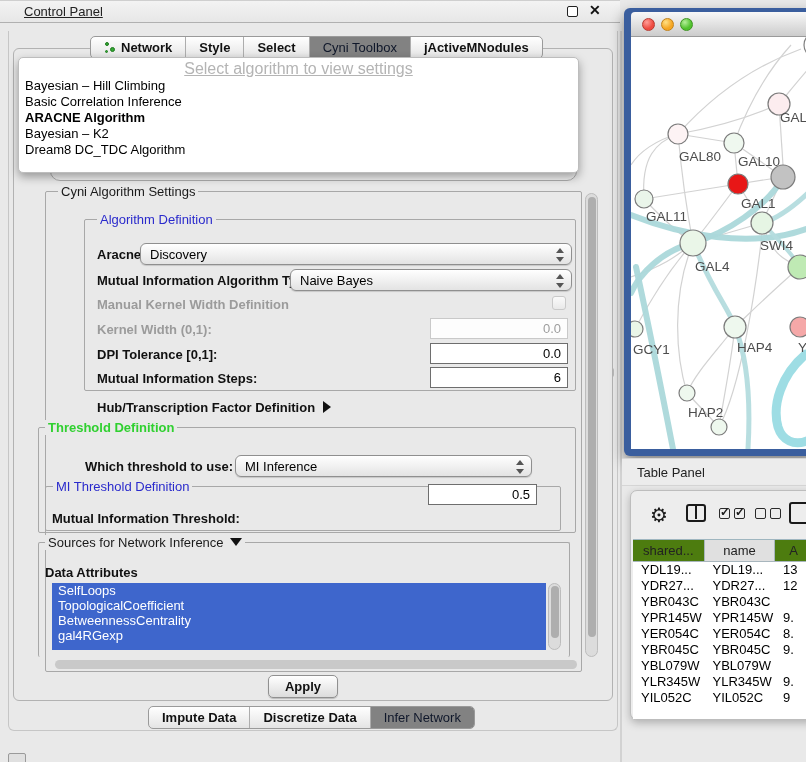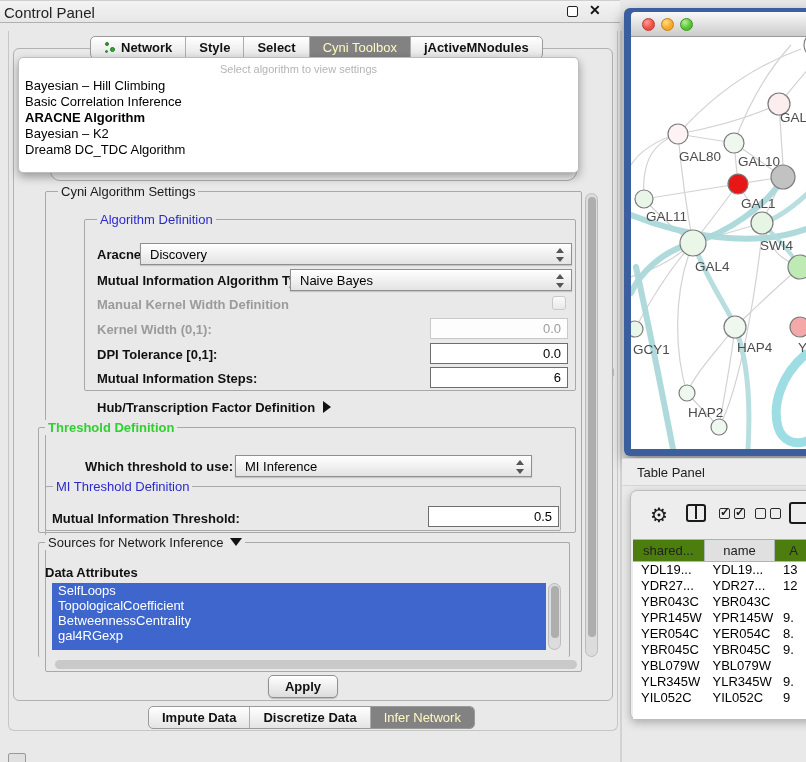--- a/index.html
+++ b/index.html
@@ -2,63 +2,63 @@
 <html><head>
 <meta charset="utf-8">
 <style>
   * { margin:0; padding:0; box-sizing:border-box; }
   body { font-family:"Liberation Sans", sans-serif; font-size:13px; color:#1a1a1a; }
   #screen { position:relative; width:806px; height:762px; background:#e9e9e9; overflow:hidden; }
 
   
   .cp-titlebar { position:absolute; left:0; top:8; width:620px; height:23px;
     background:linear-gradient(#f3f3f3,#e7e7e7); border-top:1px solid #cfcfcf; border-bottom:1px solid #b0b0b0; }
-  .cp-title { position:absolute; left:4px; top:3px; font-size:15px; color:#222; }
+  .cp-title { position:absolute; left:24px; top:3px; font-size:13px; color:#222;text-decoration:underline; }
   .float-icon { position:absolute; left:567px; top:5px; width:11px; height:11px; border:1.5px solid #222; border-radius:2px; background:#fff; }
   .close-icon { position:absolute; left:589px; top:1px; font-size:14px; font-weight:bold; color:#111; }
   .cp-body { position:absolute; left:8px; top:31px; width:610px; height:700px; background:#e9e9e9;
     border:1px solid #c6c6c6; border-top:none; border-radius:0 0 6px 6px; }
   .v-divider { position:absolute; left:620px; top:31px; width:2px; height:731px; background:#d2d2d2; }
   .splitter-dot { position:absolute; left:609px; top:368px; width:5px; height:9px; background:#9a9a9a; border-radius:2px; opacity:.6; }
 
   .tabpanel { position:absolute; left:13px; top:48px; width:600px; height:653px;
     border:1px solid #b2b2b2; border-radius:6px; background:#e9e9e9; }
 
   
   .seg { position:absolute; display:flex; border:1px solid #9a9a9a; border-radius:5px; overflow:hidden;
     background:linear-gradient(#ffffff,#e4e4e4); z-index:20; }
   .seg .tab { padding:2px 13px; font-size:13px; font-weight:bold; color:#111; border-right:1px solid #adadad;
     display:flex; align-items:center; gap:5px; white-space:nowrap; }
   .seg .tab:last-child { border-right:none; }
-  .seg .tab.sel { background:#828282; color:#fef9c3; font-weight:normal; }
+  .seg .tab.sel { background:#828282; color:#0f172a; font-weight:normal; }
   #top-tabs { left:90px; top:36px; height:23px; }
   #bottom-tabs { left:148px; top:706px; height:23px; }
 
   .net-icon { width:12px; height:12px; position:relative; display:inline-block; }
   .net-icon i { position:absolute; border-radius:50%; background:#35a835; border:1px solid #1d7a1d; }
 
   
   .popup { position:absolute; left:18px; top:57px; width:561px; height:116px; background:#fff;
     border:1px solid #bdbdbd; border-radius:5px; box-shadow:0 4px 10px rgba(0,0,0,.35); z-index:50; padding-top:2px; }
-  .popup .ph { text-align:center; color:#b4b4b4; font-size:11px; height:18px; line-height:18px; }
+  .popup .ph { text-align:center; color:#b4b4b4; font-size:16px; height:18px; line-height:18px;text-decoration:underline; }
   .popup .it { padding:0 6px; height:16px; line-height:16px; font-size:13px; color:#000; }
   .popup .it.b { font-weight:bold; }
   .combo-sliver { position:absolute; left:50px; top:160px; width:527px; height:21px; border:1px solid #adadad;
     border-radius:10px; background:#f1f1f1; z-index:5; }
 
   
   .gbox { position:absolute; border:1px solid #a8a8a8; border-radius:2px; }
   .gbox > .legend { position:absolute; top:-8px; font-size:13px; background:#e9e9e9; padding:0 3px; white-space:nowrap; }
   .leg-blue { color:#2a2acc; }
   .leg-green { color:#30d030;font-weight:bold; }
 
   .flabel { position:absolute; font-size:13px; font-weight:bold; color:#111; white-space:nowrap; }
   .flabel.dis { color:#9b9b9b; }
 
-  .combo { position:absolute; height:22px; border:1px solid #8f8f8f; border-radius:0;
+  .combo { position:absolute; height:22px; border:1px solid #8f8f8f; border-radius:6px;
     background:linear-gradient(#ffffff,#e3e3e3); box-shadow:0 1px 1px rgba(0,0,0,.15); }
   .combo .cv { position:absolute; left:9px; top:3px; font-size:13px; color:#000; }
   .spin { position:absolute; right:6px; top:4px; width:9px; height:14px; }
   .spin::before { content:""; position:absolute; top:0; left:0; border-left:4px solid transparent; border-right:4px solid transparent; border-bottom:5px solid #555; }
   .spin::after { content:""; position:absolute; bottom:0; left:0; border-left:4px solid transparent; border-right:4px solid transparent; border-top:5px solid #555; }
 
   .tfield { position:absolute; height:21px; background:#fff; font-size:13px; text-align:right; padding:2px 6px 0 0; }
   .tf-on { border:1.5px solid #6e6e6e; color:#000; }
   .tf-dis { border:1px solid #c9c9c9; color:#9d9d9d; background:#fdfdfd; }
   .checkbox-dis { position:absolute; width:14px; height:14px; border:1px solid #c9c9c9; border-radius:3px;
@@ -190,21 +190,21 @@
   </div>
   <span class="flabel" style="left:85px; top:459px;">Which threshold to use:</span>
   <div class="combo" style="left:235px; top:455px; width:297px;">
     <span class="cv">MI Inference</span>
     <span class="spin"></span>
   </div>
   <div class="gbox" style="left:45px; top:486px; width:516px; height:45px;">
     <span class="legend leg-blue" style="left:7px;">MI Threshold Definition</span>
   </div>
   <span class="flabel" style="left:52px; top:511px;">Mutual Information Threshold:</span>
-  <div class="tfield tf-on" style="left:428px; top:506px; width:131px;">0.5</div>
+  <div class="tfield tf-on" style="left:428px; top:484px; width:109px;">0.5</div>
 
   <div class="gbox" style="left:38px; top:542px; width:532px; height:115px; border-bottom:none;">
     <span class="legend" style="left:6px;">
       <span>Sources for Network Inference</span><span class="tri-down"></span>
     </span>
   </div>
   <span class="flabel" style="left:45px; top:565px;">Data Attributes</span>
   <div class="attr-list" id="attr-list">
       <div class="ai">SelfLoops</div>
       <div class="ai">TopologicalCoefficient</div>

